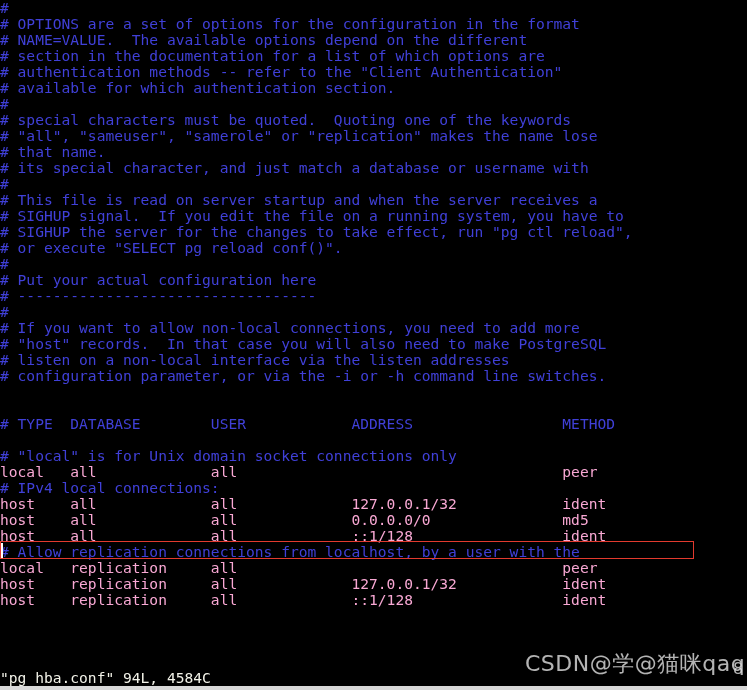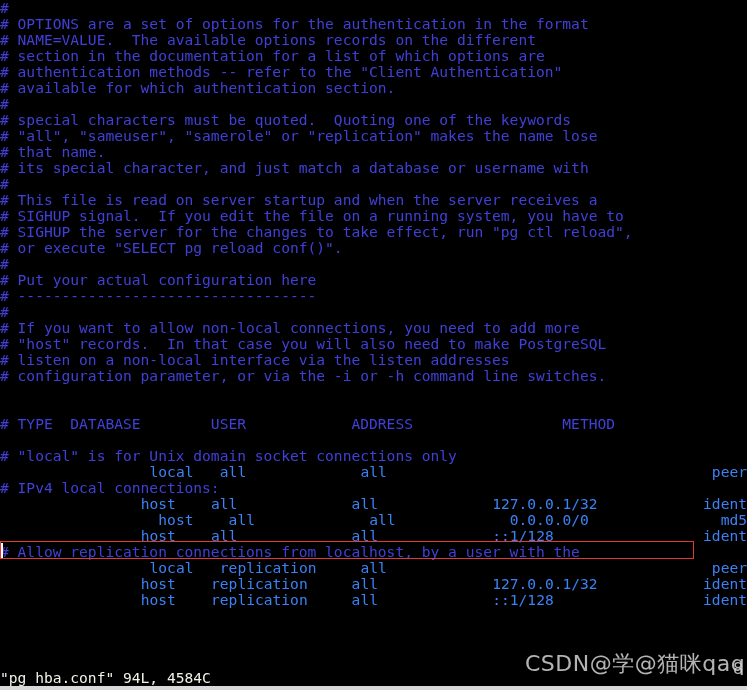--- a/index.html
+++ b/index.html
@@ -30,21 +30,21 @@
     line-height: 16px;
     white-space: pre;
     font-family: "DejaVu Sans Mono", "Liberation Mono", monospace;
     font-size: 14.6px;
     color: #e8e8e8;
     margin: 0;
     padding: 0;
     overflow: hidden;
   }
   .comment { color: #4040d8; }
-  .conf    { color: #3b82f6; text-align: right; }
+  .conf    { color: #f9a8d4; }
   .blank   { color: #000000; }
 
   #statusline {
     position: absolute;
     left: 0;
     bottom: 4px;
     width: 747px;
     height: 16px;
     line-height: 16px;
     white-space: pre;
@@ -92,22 +92,22 @@
     user-select: none;
   }
 </style>
 </head>
 <body>
 
 <div id="terminal">
 
   <div id="buffer">
       <div class="line comment">#</div>
-      <div class="line comment"># OPTIONS are a set of options for the authentication in the format</div>
-      <div class="line comment"># NAME=VALUE.  The available options records on the different</div>
+      <div class="line comment"># OPTIONS are a set of options for the configuration in the format</div>
+      <div class="line comment"># NAME=VALUE.  The available options depend on the different</div>
       <div class="line comment"># section in the documentation for a list of which options are</div>
       <div class="line comment"># authentication methods -- refer to the "Client Authentication"</div>
       <div class="line comment"># available for which authentication section.</div>
       <div class="line comment">#</div>
       <div class="line comment"># special characters must be quoted.  Quoting one of the keywords</div>
       <div class="line comment"># "all", "sameuser", "samerole" or "replication" makes the name lose</div>
       <div class="line comment"># that name.</div>
       <div class="line comment"># its special character, and just match a database or username with</div>
       <div class="line comment">#</div>
       <div class="line comment"># This file is read on server startup and when the server receives a</div>

